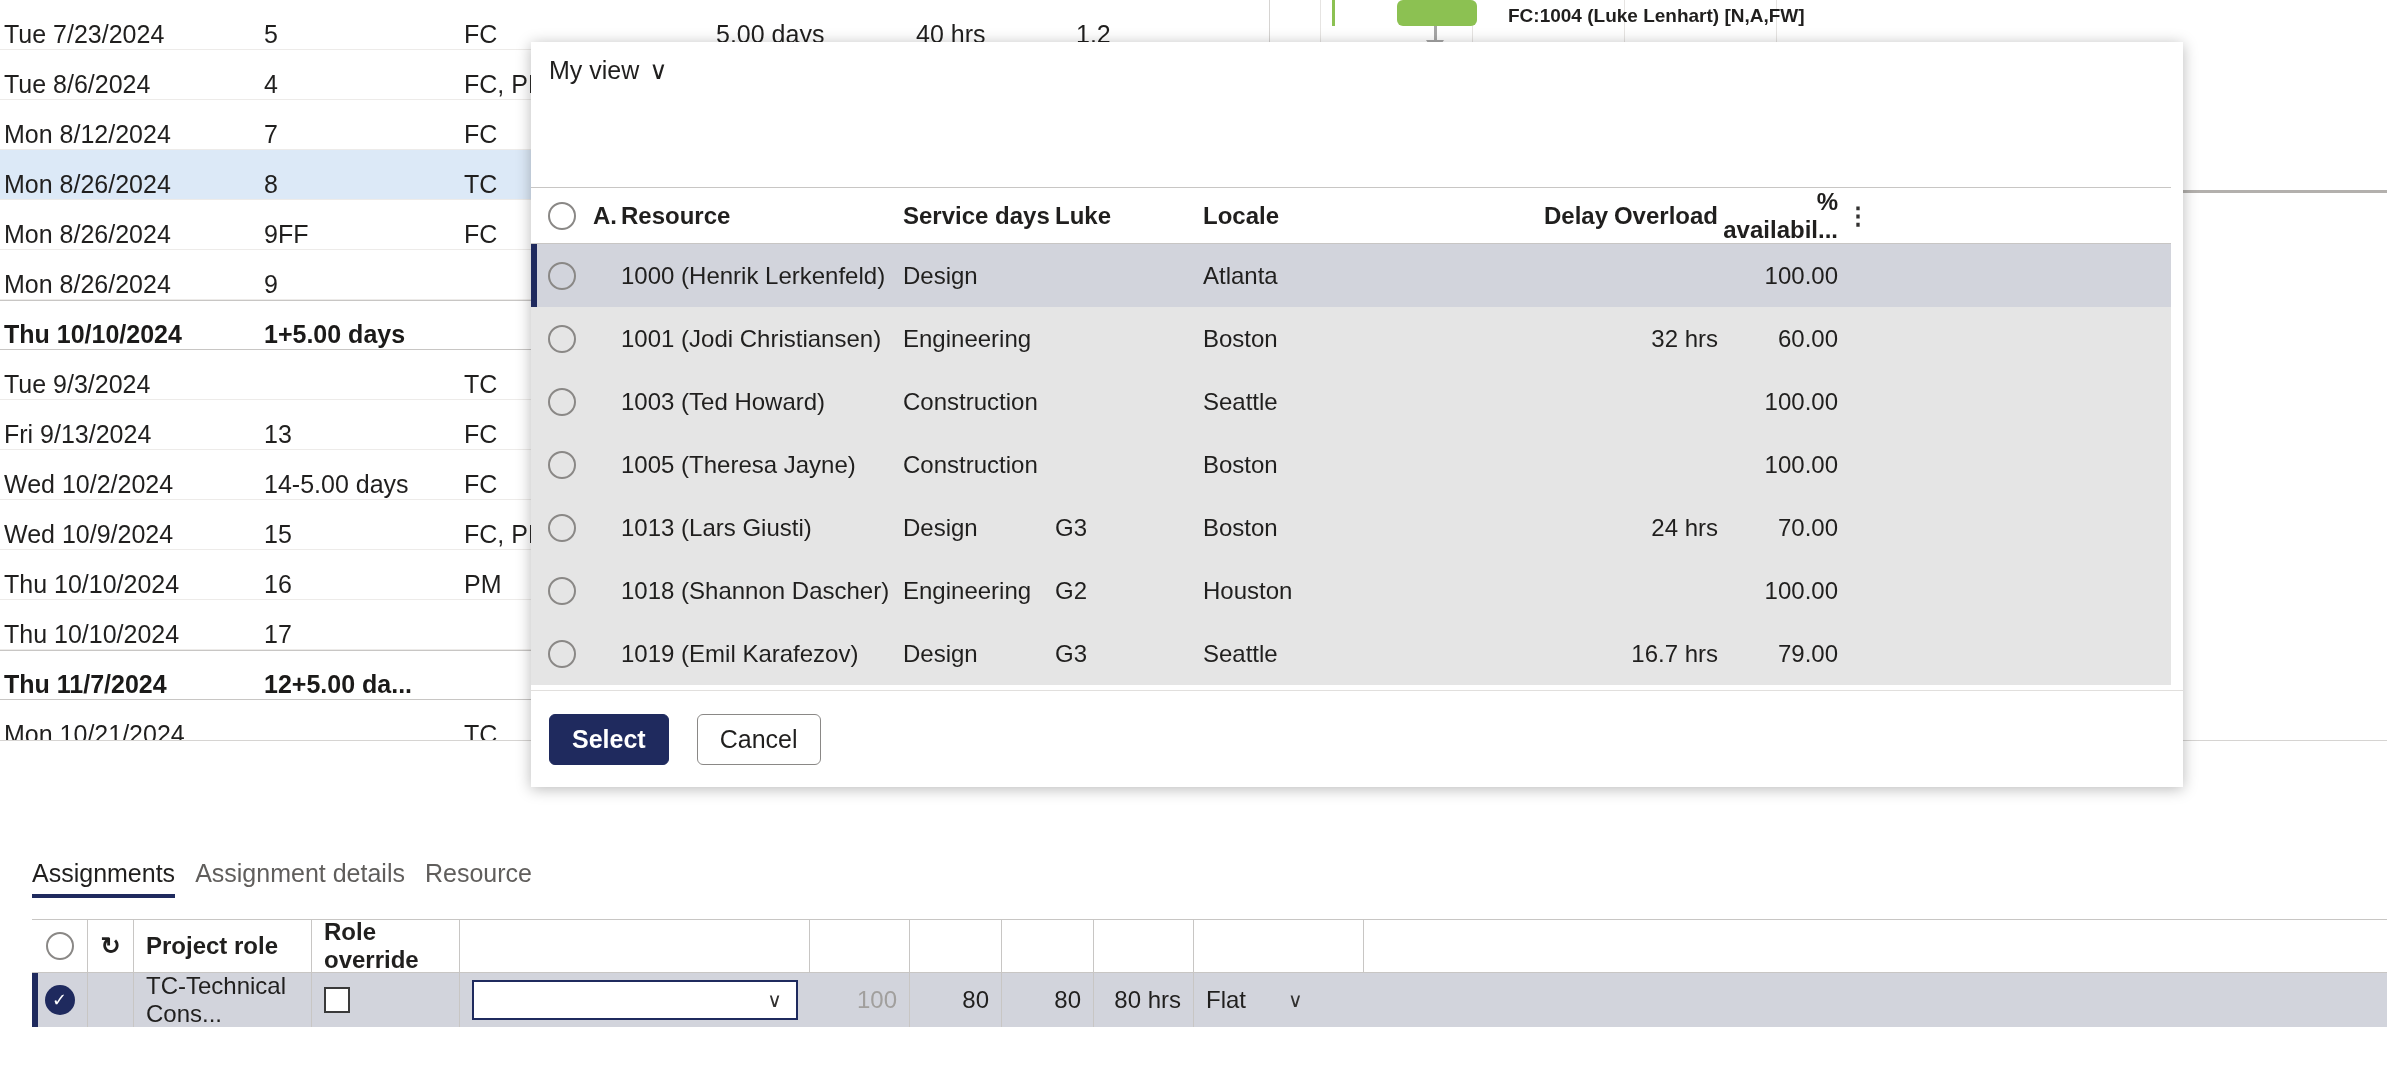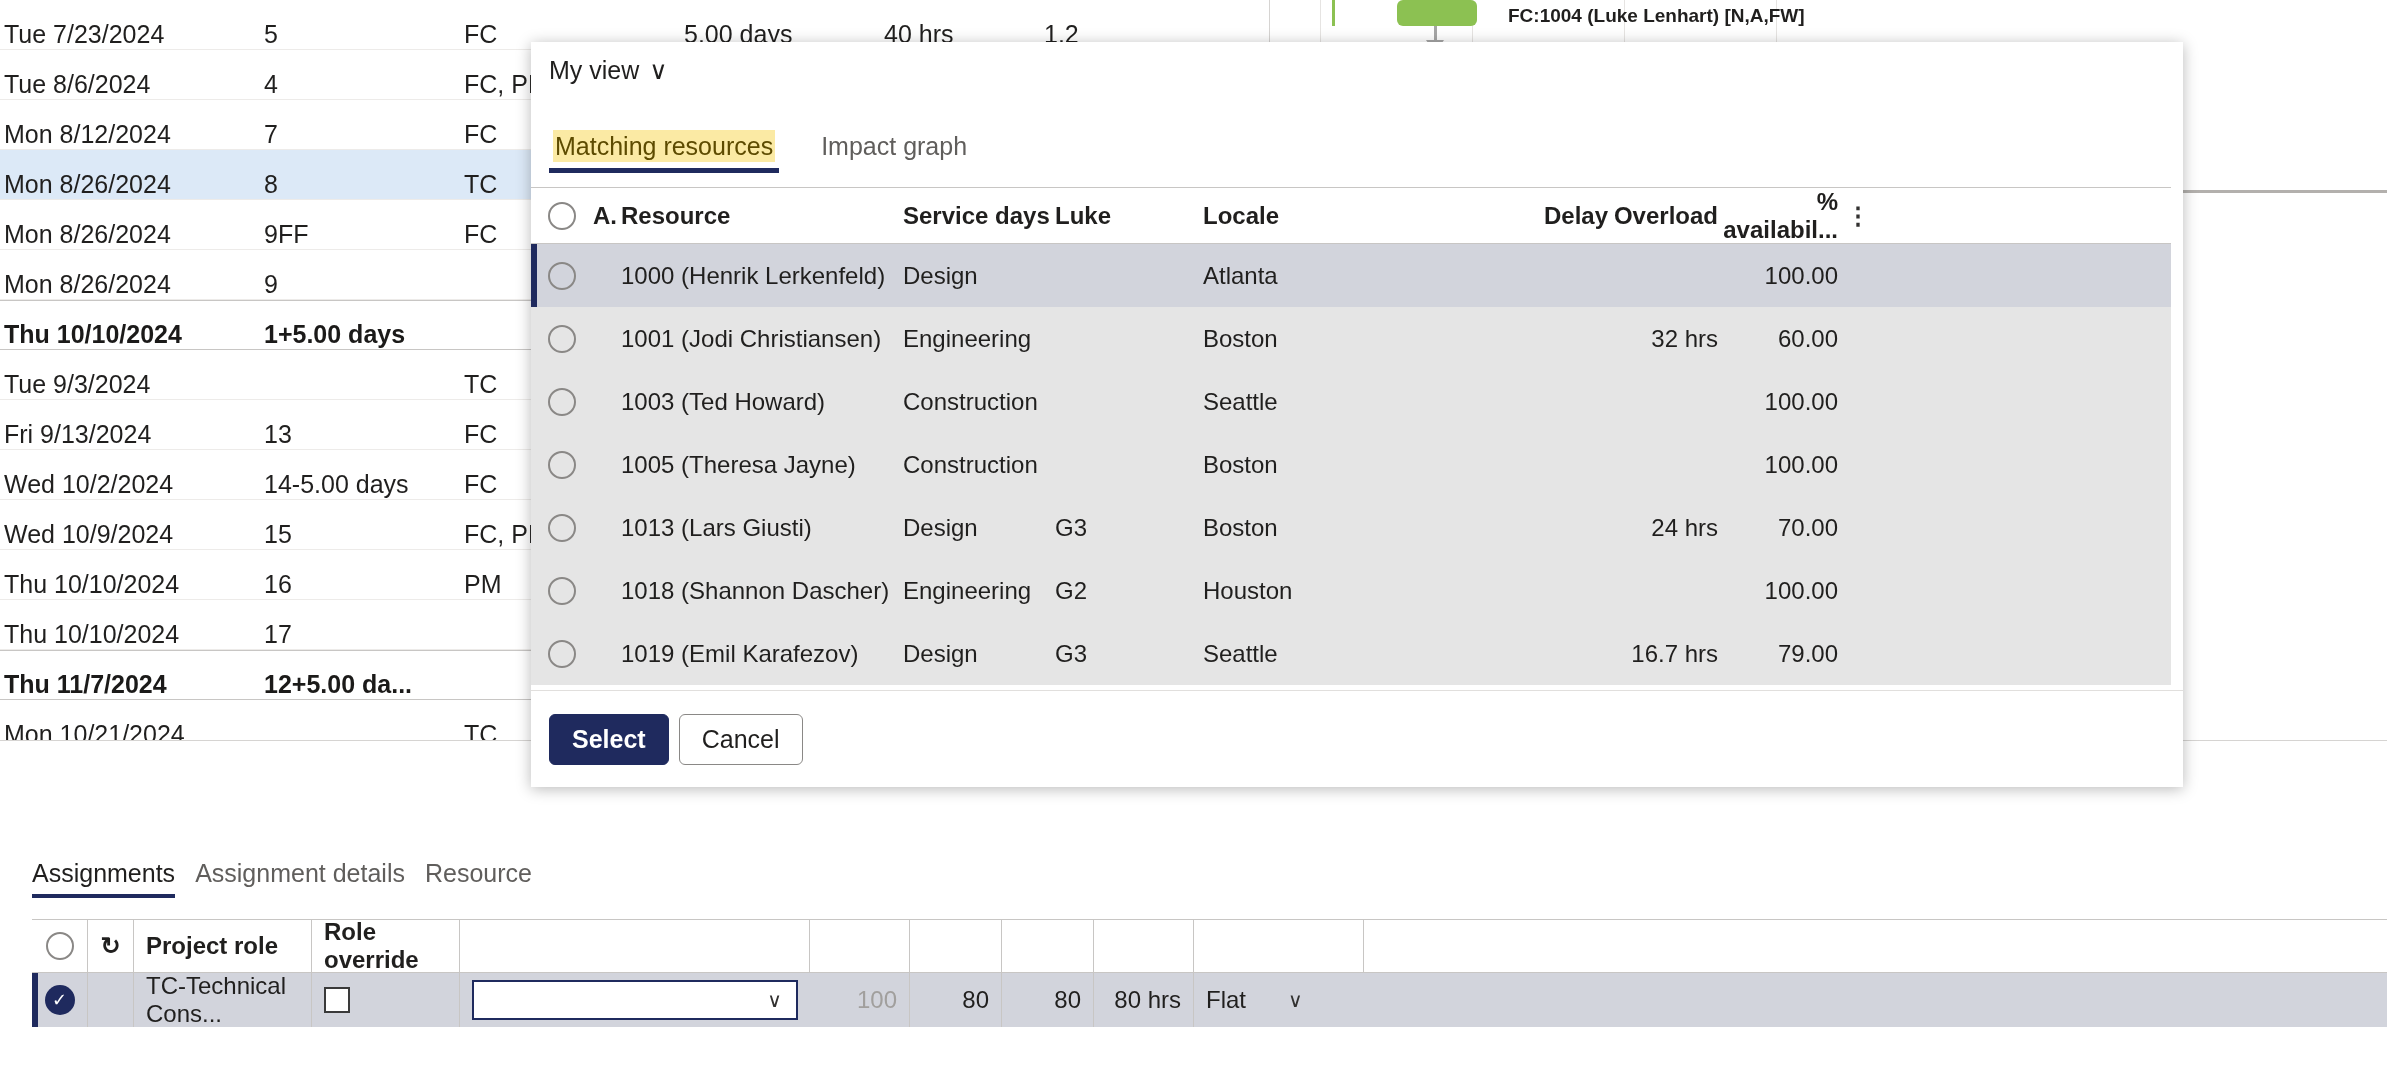--- a/index.html
+++ b/index.html
@@ -38,21 +38,21 @@
     border-bottom: 1px solid #c8c6c4;
     border-top: 1px solid #c8c6c4;
     color: #1b1a19;
   }
   .bg-row.selected {
     background: #dce9f7;
   }
   .c-date  { width: 260px; flex: none; }
   .c-id    { width: 200px; flex: none; }
   .c-type  { width: 220px; flex: none; }
-  .c-dur   { width: 200px; flex: none; }
+  .c-dur   { width: 200px; flex: none; margin-left: 32px; }
   .c-work  { width: 160px; flex: none; }
   .c-units { width: 160px; flex: none; }
 
   
   .bg-vline {
     position: absolute;
     top: 0; bottom: 0;
     width: 1px;
     background: #d6d4d2;
   }
@@ -305,21 +305,21 @@
   .d-avail { width: 120px; flex: none; text-align: right; justify-content: flex-end; display:flex; }
   .d-kebab { width: 40px; flex: none; display:flex; justify-content:center; align-items:center; color:#323130; font-size: 24px; }
 
   .dlg-footer {
     position: absolute;
     left: 0; bottom: 0;
     width: 100%;
     height: 96px;
     display: flex;
     align-items: center;
-    gap: 10px;
+    gap: 28px;
     padding-left: 18px;
     background: #ffffff;
   }
   .btn {
     font-size: 25px;
     padding: 10px 22px;
     border-radius: 6px;
     cursor: pointer;
     font-family: "Liberation Sans", sans-serif;
   }
@@ -541,24 +541,20 @@
     </div>
   </div>
 
   <div class="dialog">
 
     <div class="dlg-viewbar" style="left:18px;">
       <span class="dlg-view-label">My view</span>
       <span class="dlg-view-label">∨</span>
     </div>
 
-    <div class="dlg-tabs" id="dlg-tabs" style="left:18px;">
-        <div class="dlg-tab active"><span class="txt">Matching resources</span></div>
-        <div class="dlg-tab"><span class="txt">Impact graph</span></div>
-      </div>
 
     <div class="dlg-table">
       <div class="dlg-head">
         <div class="d-sel">
           <span class="circle-radio"></span>
         </div>
         <div class="d-a">A.</div>
         <div class="d-res">Resource</div>
         <div class="d-svc">Service days</div>
         <div class="d-grade">Luke</div>

